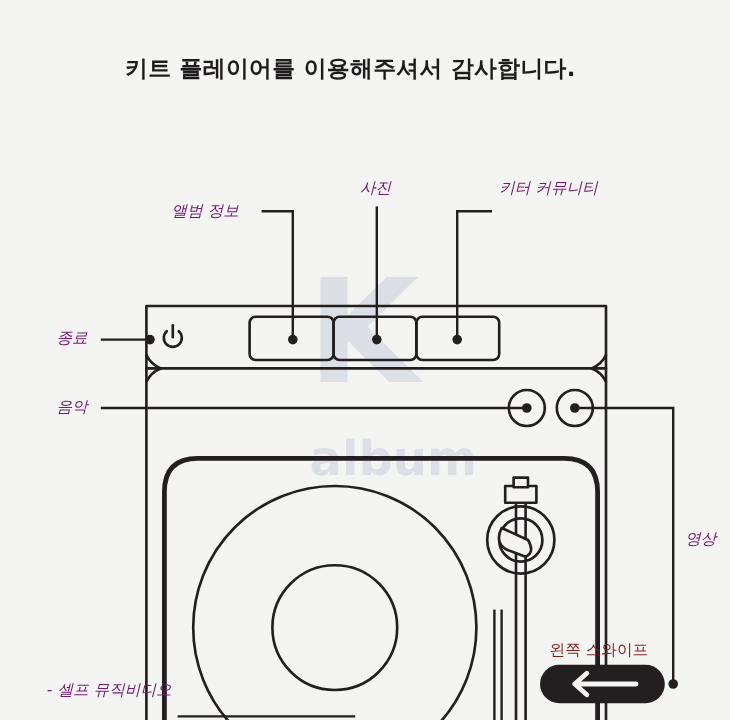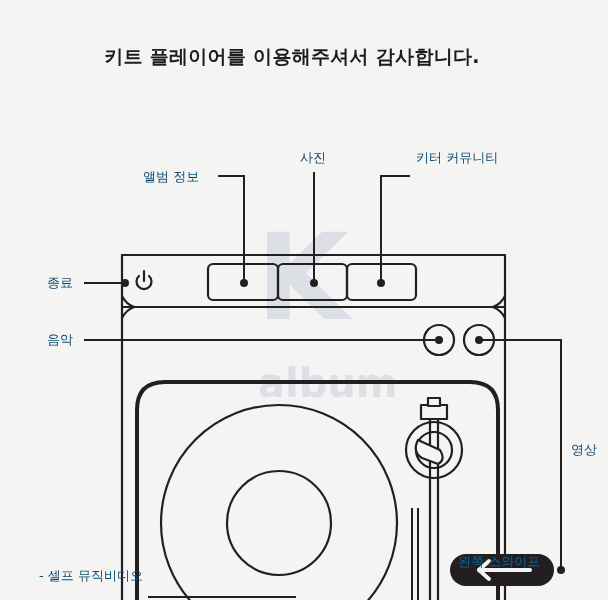--- a/index.html
+++ b/index.html
@@ -23,22 +23,23 @@
       text-align: center;
       font-size: 19px;
       font-weight: bold;
       letter-spacing: 0.3px;
       color: #1e1b1c;
     }
     .label {
       position: absolute;
       font-size: 13px;
       line-height: 19px;
-      color: #0c4a6e;
+      color: #701a75;
       white-space: nowrap;
+      font-style: italic;
     }
     .label.right { text-align: right; }
     .diagram {
       position: absolute;
       left: 0;
       top: 0;
       width: 608px;
       height: 600px;
     }
     .watermark {
@@ -59,22 +60,21 @@
       left: 258px;
       top: 363px;
       font-size: 40px;
       line-height: 40px;
     }
     .swipe-label {
       position: absolute;
       left: 458px;
       top: 533px;
       font-size: 13px;
-      color: #0369a1;
-      margin-top: 20px;
+      color: #7f1d1d;
     }
   </style>
 </head>
 <body>
 
 <div class="watermark wm-k">K</div>
 <div class="watermark wm-album">album</div>
 
 <div class="title">키트 플레이어를 이용해주셔서 감사합니다.</div>
 

